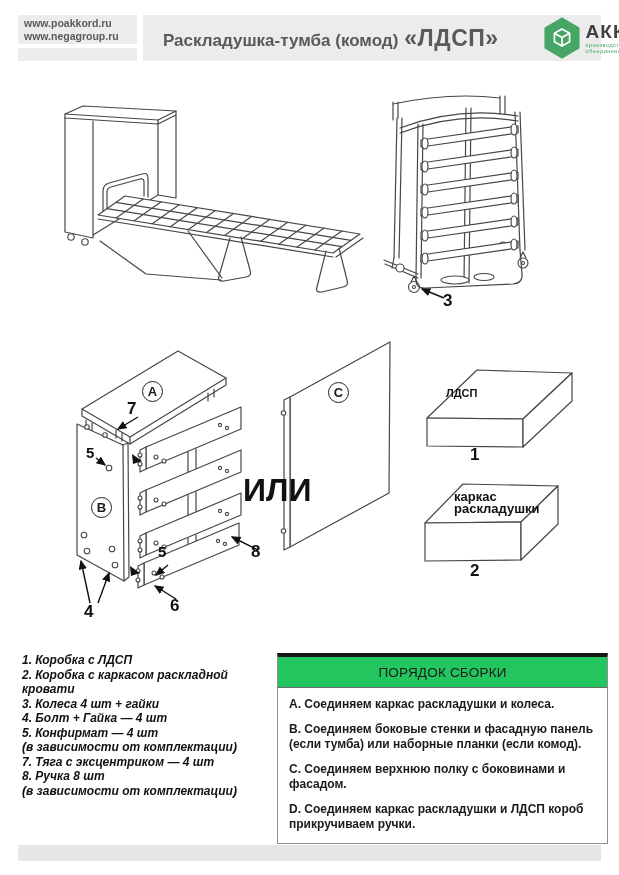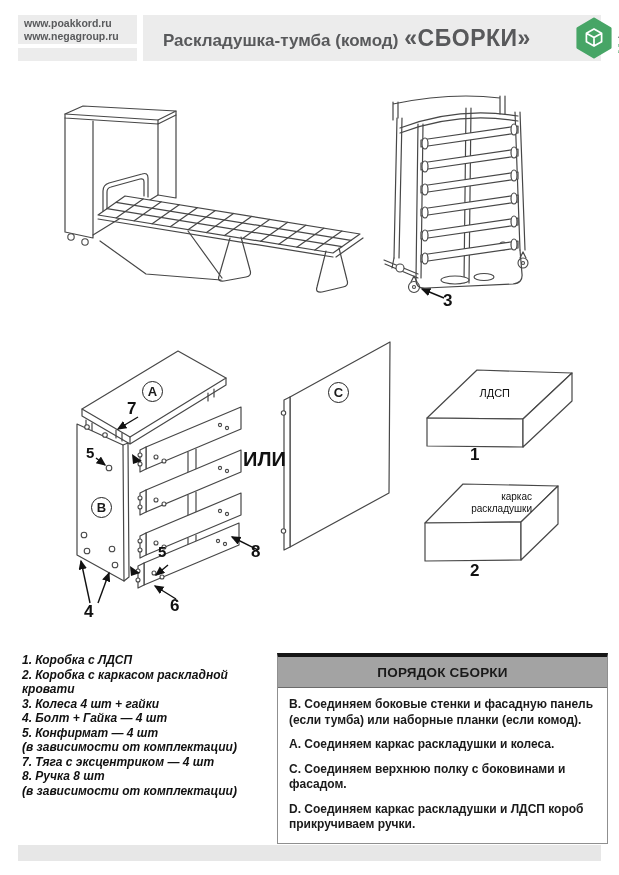--- a/index.html
+++ b/index.html
@@ -19,30 +19,30 @@
   .logo{display:flex;align-items:center;}
   .logo-txt{display:flex;flex-direction:column;margin-left:5px;}
   .logo-name{font-size:19px;font-weight:bold;color:#414042;letter-spacing:1px;line-height:19px;}
   .logo-tag{font-size:5.5px;color:#45a463;letter-spacing:.5px;margin-top:1px;}
   
   svg{position:absolute;overflow:visible;}
   .lbl{position:absolute;font-weight:bold;color:#111;}
   .circle-lbl{position:absolute;width:21px;height:21px;border:1.7px solid #222;border-radius:50%;
               display:flex;align-items:center;justify-content:center;font-size:13px;font-weight:bold;
               background:#fff;box-sizing:border-box;}
-  .small-cap{position:absolute;text-align:right;font-weight:normal;color:#111;}
+  .small-cap{position:absolute;text-align:left;font-weight:bold;color:#111;}
   
   .parts{position:absolute;left:22px;top:653px;width:253px;font-size:12px;font-weight:bold;
          line-height:14.5px;color:#111;font-style:italic;}
   .parts div{margin:0;}
   
   .asm{position:absolute;left:277px;top:653px;width:331px;height:191px;box-sizing:border-box;
        border:1px solid #8f8f8f;border-top:4px solid #161616;background:#fff;}
-  .asm-hd{height:30px;background:#a3a3a3;border-bottom:1px solid #6b6b6b;display:flex;
-          align-items:center;justify-content:center;font-size:13.5px;font-weight:bold;letter-spacing:.2px;}
+  .asm-hd{height:30px;background:#22c55e;border-bottom:1px solid #6b6b6b;display:flex;
+          align-items:center;justify-content:center;font-size:13.5px;font-weight:normal;letter-spacing:.2px;}
   .asm-body{padding:9px 11px;}
   .asm-body p{margin:0 0 9px 0;font-size:12px;font-weight:bold;line-height:15.5px;}
   .footer-strip{position:absolute;left:18px;top:845px;width:583px;height:16px;background:#e7e7e7;}
   .stroke{fill:none;stroke:#474747;stroke-width:1.2;stroke-linecap:round;stroke-linejoin:round;}
   .strokeW{fill:#fff;stroke:#474747;stroke-width:1.2;stroke-linejoin:round;}
   .hole{fill:#fff;stroke:#474747;stroke-width:1.1;}
   .arrow{fill:none;stroke:#111;stroke-width:1.4;}
 </style>
 </head>
 <body>
@@ -50,21 +50,21 @@
 <div class="page">
 
   <div class="hd-urlbox">
     <div class="hd-url">www.poakkord.ru</div>
     <div class="hd-url">www.negagroup.ru</div>
   </div>
   <div class="hd-strip"></div>
   <div class="hd-main">
     <div class="hd-title">
       <span class="t1">Раскладушка-тумба (комод)</span>
-      <span class="t2">«СБОРКИ»</span>
+      <span class="t2">«ЛДСП»</span>
     </div>
     <div class="logo">
       <svg width="38" height="42" viewBox="0 0 40 44" style="position:static">
         <polygon points="20,2 37,12 37,32 20,42 3,32 3,12" fill="#47a566" stroke="#47a566" stroke-width="3" stroke-linejoin="round"></polygon>
         <path d="M12,17 L20,12.5 L28,17 L20,21.5 Z M12,17 L12,26 L20,30.5 L20,21.5 M28,17 L28,26 L20,30.5" fill="none" stroke="#fff" stroke-width="1.8" stroke-linejoin="round"></path>
       </svg>
       <div class="logo-txt">
         <span class="logo-name">АККОРД</span>
         <span class="logo-tag">производственное объединение</span>
       </div>
@@ -229,51 +229,51 @@
     </div>
   <div class="circle-lbl" style="left:328px;top:382px">
       <span>C</span>
     </div>
   <span class="lbl" style="left:127px;top:399px;font-size:17px">7</span>
   <span class="lbl" style="left:86px;top:444px;font-size:15px">5</span>
   <span class="lbl" style="left:84px;top:602px;font-size:17px">4</span>
   <span class="lbl" style="left:158px;top:543px;font-size:15px">5</span>
   <span class="lbl" style="left:170px;top:596px;font-size:17px">6</span>
   <span class="lbl" style="left:251px;top:542px;font-size:17px">8</span>
-  <span class="lbl" style="left:243px;top:448px;font-size:20px">ИЛИ</span>
+  <span class="lbl" style="left:243px;top:472px;font-size:32px">ИЛИ</span>
 
   <svg style="left:420px;top:355px" width="199" height="240" viewBox="0 0 199 240">
     <path class="strokeW" d="M7,63 L57,15 L152,18 L103,64 Z"></path>
     <path class="strokeW" d="M7,63 L103,64 L103,92 L7,91 Z"></path>
     <path class="strokeW" d="M103,64 L152,18 L152,46 L103,92 Z"></path>
     <path class="strokeW" d="M5,168 L43,129 L138,131 L101,167 Z"></path>
     <path class="strokeW" d="M5,168 L101,167 L101,205 L5,206 Z"></path>
     <path class="strokeW" d="M101,167 L138,131 L138,169 L101,205 Z"></path>
   </svg>
   <div class="small-cap" style="left:446px;top:387px;width:64px;font-size:11px">ЛДСП</div>
   <span class="lbl" style="left:470px;top:445px;font-size:17px">1</span>
-  <div class="small-cap" style="left:442px;top:491px;width:90px;font-size:10px;line-height:11.5px">каркас раскладушки</div>
+  <div class="small-cap" style="left:454px;top:491px;width:90px;font-size:13px;line-height:11.5px">каркас раскладушки</div>
   <span class="lbl" style="left:470px;top:561px;font-size:17px">2</span>
 
   <div class="parts">
     <div>1. Коробка с ЛДСП</div>
     <div>2. Коробка с каркасом раскладной кровати</div>
     <div>3. Колеса 4 шт + гайки</div>
     <div>4. Болт + Гайка — 4 шт</div>
     <div>5. Конфирмат — 4 шт</div>
     <div>(в зависимости от комплектации)</div>
     <div>7. Тяга с эксцентриком — 4 шт</div>
     <div>8. Ручка 8 шт</div>
     <div>(в зависимости от комплектации)</div>
   </div>
 
   <div class="asm">
     <div class="asm-hd">ПОРЯДОК СБОРКИ</div>
     <div class="asm-body">
+      <p>A. Соединяем каркас раскладушки и колеса.</p>
       <p>B. Соединяем боковые стенки и фасадную панель (если тумба) или наборные планки (если комод).</p>
-      <p>A. Соединяем каркас раскладушки и колеса.</p>
       <p>C. Соединяем верхнюю полку с боковинами и фасадом.</p>
       <p>D. Соединяем каркас раскладушки и ЛДСП короб прикручиваем ручки.</p>
     </div>
   </div>
 
   <div class="footer-strip"></div>
 </div>
 
 </body></html>

